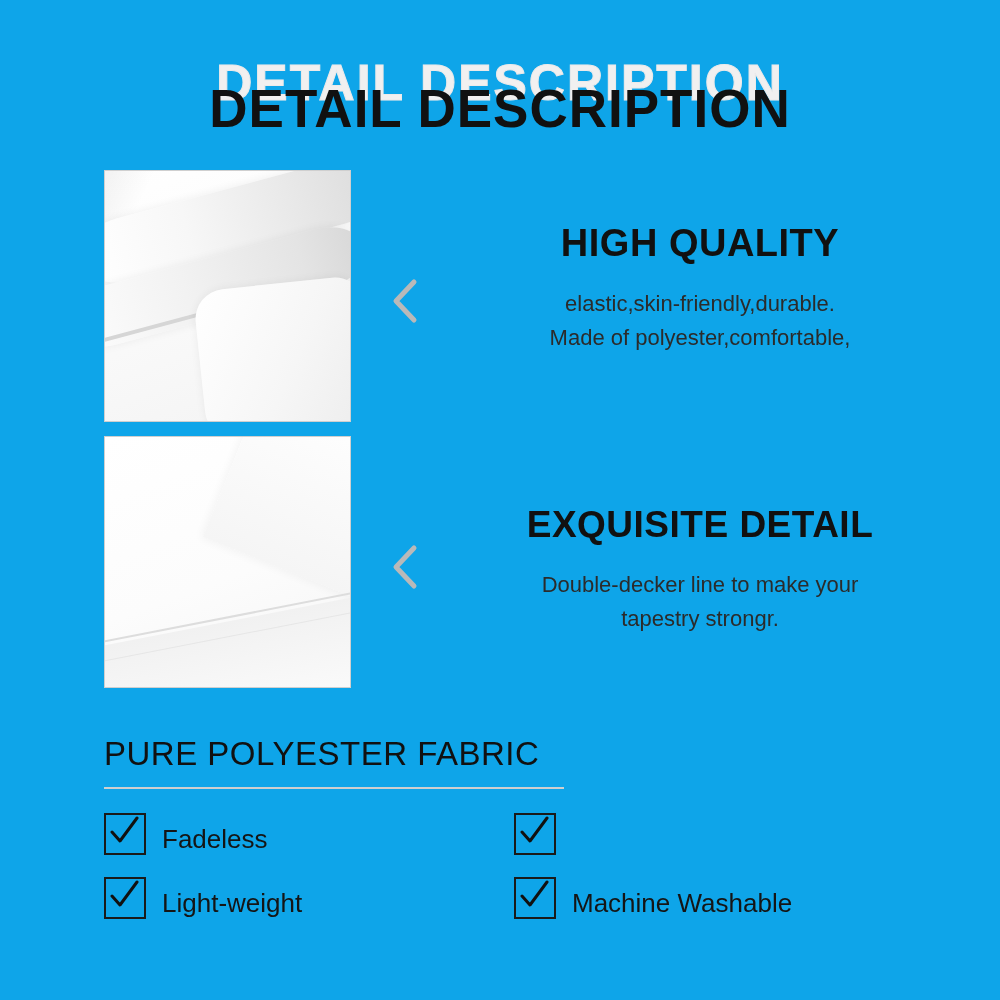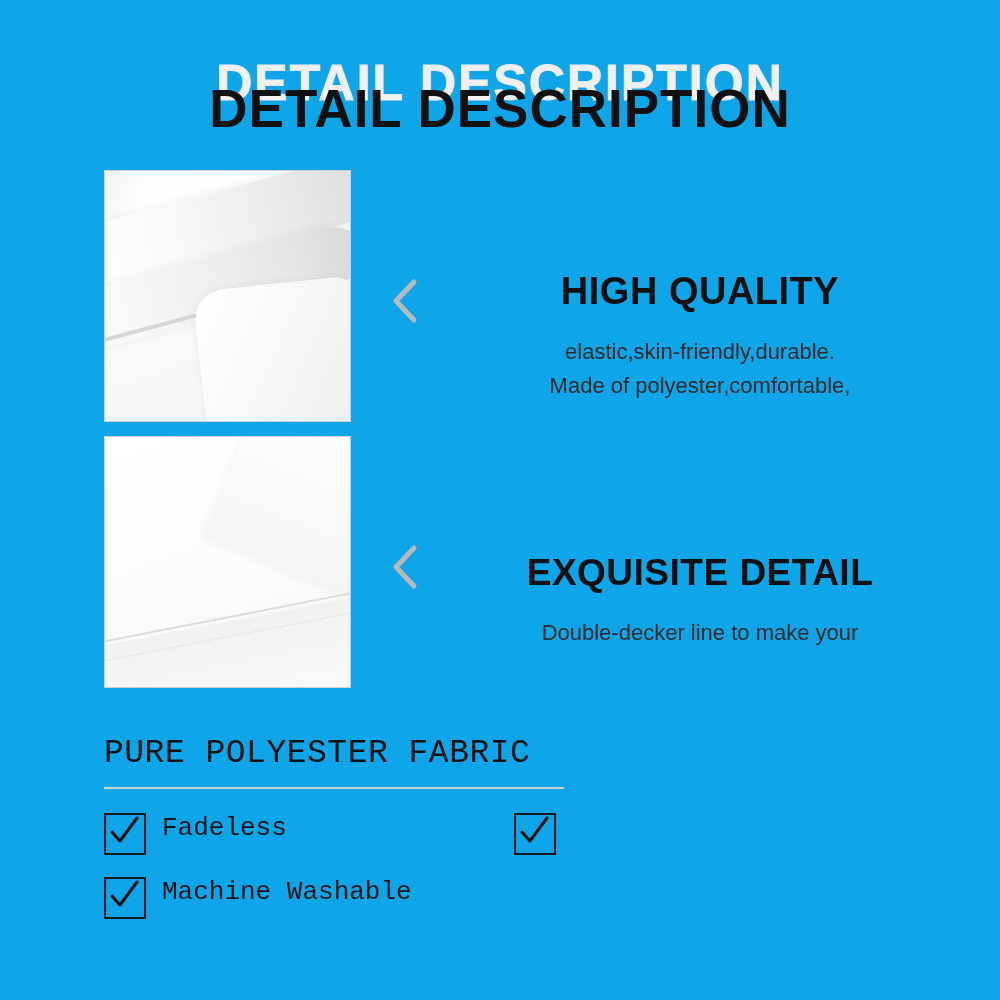--- a/index.html
+++ b/index.html
@@ -162,21 +162,20 @@
     height: 46px;
     color: #b9b9b9;
   }
   .arrow svg { display: block; }
 
   .feature-text {
     position: absolute;
     left: 430px;
     width: 540px;
     text-align: center;
-    margin-top: 48px;
   }
   .feature-1 .feature-text { top: 52px; }
   .feature-2 .feature-text { top: 68px; }
 
   .feature-heading {
     font-size: 38px;
     font-weight: 700;
     letter-spacing: 0.5px;
     color: #111111;
     margin: 0 0 22px 0;
@@ -192,21 +191,20 @@
   }
   .feature-desc div { white-space: nowrap; }
 
   
   .bottom {
     position: absolute;
     left: 0;
     top: 735px;
     width: 1000px;
     height: 230px;
-    font-family: Liberation Mono, monospace;
   }
   .bottom-title {
     position: absolute;
     left: 104px;
     top: 0;
     font-size: 33px;
     font-weight: 500;
     letter-spacing: 0.5px;
     color: #111111;
     white-space: nowrap;
@@ -224,21 +222,21 @@
     position: absolute;
     left: 104px;
     top: 78px;
     width: 800px;
     display: grid;
     grid-template-columns: 410px 410px;
     grid-row-gap: 22px;
   }
   .check-item {
     display: flex;
-    align-items: flex-start;
+    align-items: flex-end;
     gap: 16px;
   }
   .checkbox {
     width: 38px;
     height: 38px;
     border: 2px solid #1a1a1a;
     position: relative;
     flex: 0 0 auto;
   }
   .checkbox svg {
@@ -294,20 +292,21 @@
     </div>
     <div class="arrow">
       <svg width="34" height="46" viewBox="0 0 34 46" fill="none" xmlns="http://www.w3.org/2000/svg">
         <path d="M26 4 L8 23 L26 42" stroke="#b9b9b9" stroke-width="5" stroke-linecap="round" stroke-linejoin="round"></path>
       </svg>
     </div>
     <div class="feature-text">
       <div class="feature-heading">EXQUISITE DETAIL</div>
       <div class="feature-desc">
         <div>Double-decker line to make your</div>
+        <div>tapestry strongr.</div>
       </div>
     </div>
   </div>
 
   <div class="bottom">
     <div class="bottom-title">PURE POLYESTER FABRIC</div>
     <div class="rule"></div>
 
     <div class="checks">
       <div class="check-item">
@@ -320,20 +319,28 @@
       </div>
 
       <div class="check-item">
         <span class="checkbox">
           <svg width="30" height="32" viewBox="0 0 30 32" fill="none" xmlns="http://www.w3.org/2000/svg">
             <path d="M3 16 L11 25 L28 2" stroke="#111111" stroke-width="3" stroke-linecap="round" stroke-linejoin="round"></path>
           </svg>
         </span>
       </div>
 
+      <div class="check-item">
+        <span class="checkbox">
+          <svg width="30" height="32" viewBox="0 0 30 32" fill="none" xmlns="http://www.w3.org/2000/svg">
+            <path d="M3 16 L11 25 L28 2" stroke="#111111" stroke-width="3" stroke-linecap="round" stroke-linejoin="round"></path>
+          </svg>
+        </span>
+        <span class="check-label">Light-weight</span>
+      </div>
 
       <div class="check-item">
         <span class="checkbox">
           <svg width="30" height="32" viewBox="0 0 30 32" fill="none" xmlns="http://www.w3.org/2000/svg">
             <path d="M3 16 L11 25 L28 2" stroke="#111111" stroke-width="3" stroke-linecap="round" stroke-linejoin="round"></path>
           </svg>
         </span>
         <span class="check-label">Machine Washable</span>
       </div>
     </div>

